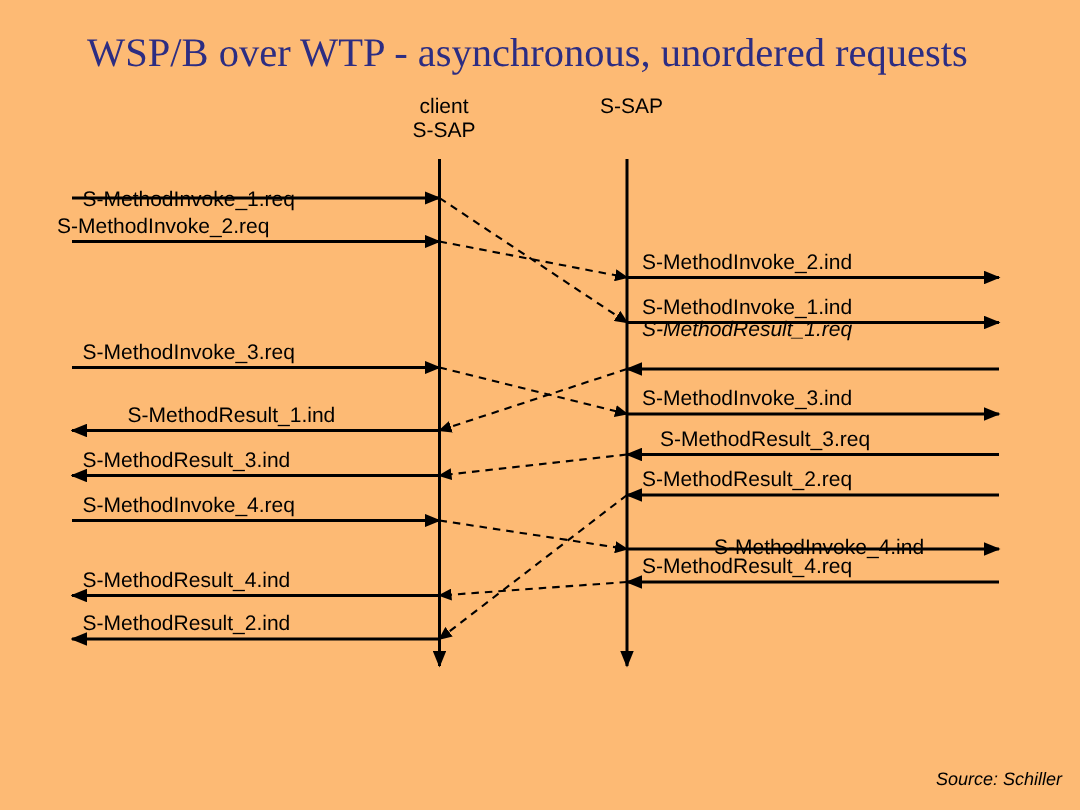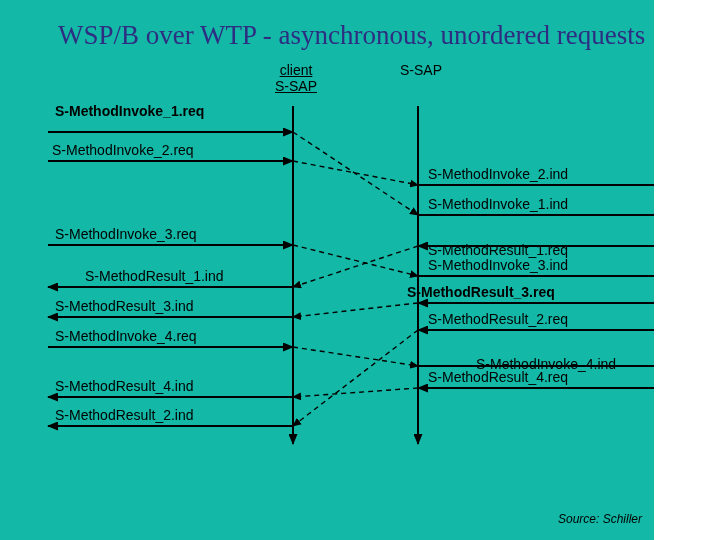--- a/index.html
+++ b/index.html
@@ -1,20 +1,20 @@
 <!DOCTYPE html>
 <html><head>
 <meta charset="utf-8">
 <style>
   html, body { margin: 0; padding: 0; background: #ffffff; }
   .slide {
     position: relative;
-    width: 654px;
+    width: 720px;
     height: 540px;
-    background: #14b8a6;
+    background: #fdba74;
     overflow: hidden;
     font-family: "Liberation Sans", sans-serif;
   }
   .title {
     position: absolute;
     left: 58px;
     top: 20px;
     margin: 0;
     font-family: "Liberation Serif", serif;
     font-weight: 400;
@@ -25,21 +25,21 @@
   }
   .lifeline-head {
     position: absolute;
     top: 62px;
     width: 110px;
     text-align: center;
     font-size: 14px;
     line-height: 16px;
     color: #000000;
   }
-  .head-client { left: 241px; text-decoration: underline; }
+  .head-client { left: 241px; }
   .head-server { left: 366px; }
   #diagram-svg {
     position: absolute;
     left: 0;
     top: 0;
   }
   .solid { stroke: #000000; stroke-width: 2; fill: none; }
   .dashed { stroke: #000000; stroke-width: 1.4; fill: none; stroke-dasharray: 5 4; }
   .msg-label {
     position: absolute;
@@ -104,33 +104,33 @@
       <line x1="293" y1="161" x2="418" y2="185" class="dashed" marker-end="url(#arrow-d)"></line>
       <line x1="293" y1="245" x2="418" y2="276" class="dashed" marker-end="url(#arrow-d)"></line>
       <line x1="418" y1="246" x2="293" y2="287" class="dashed" marker-end="url(#arrow-d)"></line>
       <line x1="418" y1="303" x2="293" y2="317" class="dashed" marker-end="url(#arrow-d)"></line>
       <line x1="418" y1="330" x2="293" y2="426" class="dashed" marker-end="url(#arrow-d)"></line>
       <line x1="293" y1="347" x2="418" y2="366" class="dashed" marker-end="url(#arrow-d)"></line>
       <line x1="418" y1="388" x2="293" y2="397" class="dashed" marker-end="url(#arrow-d)"></line>
     </svg>
 
   <div id="event-labels">
-      <div class="msg-label" style="left: 55px; top: 103px; font-weight: bold;">S-MethodInvoke_1.req</div>
-      <div class="msg-label" style="left: 52px; top: 142px;">S-MethodInvoke_2.req</div>
+      <div class="msg-label" style="left: 55px; top: 124px;">S-MethodInvoke_1.req</div>
+      <div class="msg-label" style="left: 38px; top: 142px;">S-MethodInvoke_2.req</div>
       <div class="msg-label" style="left: 55px; top: 226px;">S-MethodInvoke_3.req</div>
       <div class="msg-label" style="left: 62px; top: 268px; margin-left: 23px;">S-MethodResult_1.ind</div>
       <div class="msg-label" style="left: 55px; top: 298px;">S-MethodResult_3.ind</div>
       <div class="msg-label" style="left: 55px; top: 328px;">S-MethodInvoke_4.req</div>
       <div class="msg-label" style="left: 55px; top: 378px;">S-MethodResult_4.ind</div>
       <div class="msg-label" style="left: 55px; top: 407px;">S-MethodResult_2.ind</div>
       <div class="msg-label" style="left: 428px; top: 166px;">S-MethodInvoke_2.ind</div>
       <div class="msg-label" style="left: 428px; top: 196px;">S-MethodInvoke_1.ind</div>
-      <div class="msg-label" style="left: 428px; top: 242px;">S-MethodResult_1.req</div>
+      <div class="msg-label" style="left: 428px; top: 211px; font-style: italic;">S-MethodResult_1.req</div>
       <div class="msg-label" style="left: 428px; top: 257px; text-align: center;">S-MethodInvoke_3.ind</div>
-      <div class="msg-label" style="left: 407px; top: 284px; font-weight: bold;">S-MethodResult_3.req</div>
+      <div class="msg-label" style="left: 440px; top: 284px;">S-MethodResult_3.req</div>
       <div class="msg-label" style="left: 428px; top: 311px;">S-MethodResult_2.req</div>
       <div class="msg-label" style="left: 428px; top: 356px; margin-left: 48px;">S-MethodInvoke_4.ind</div>
       <div class="msg-label" style="left: 428px; top: 369px;">S-MethodResult_4.req</div>
     </div>
 
   <div class="source">Source: Schiller</div>
 
 </div>
 
 </body></html>

